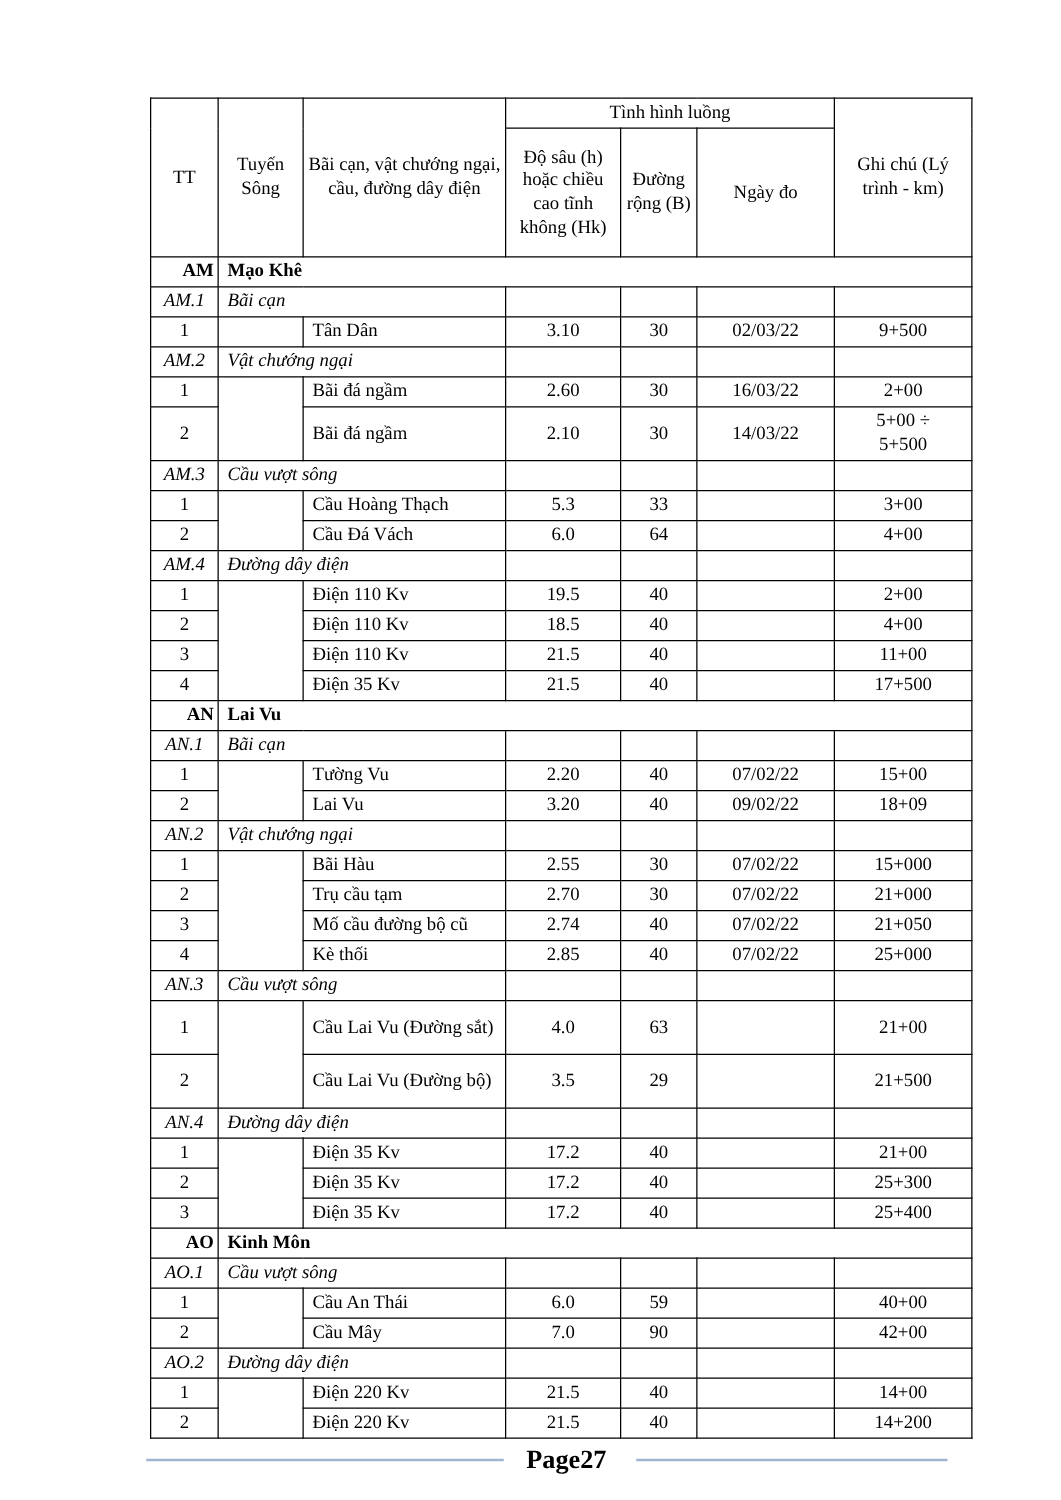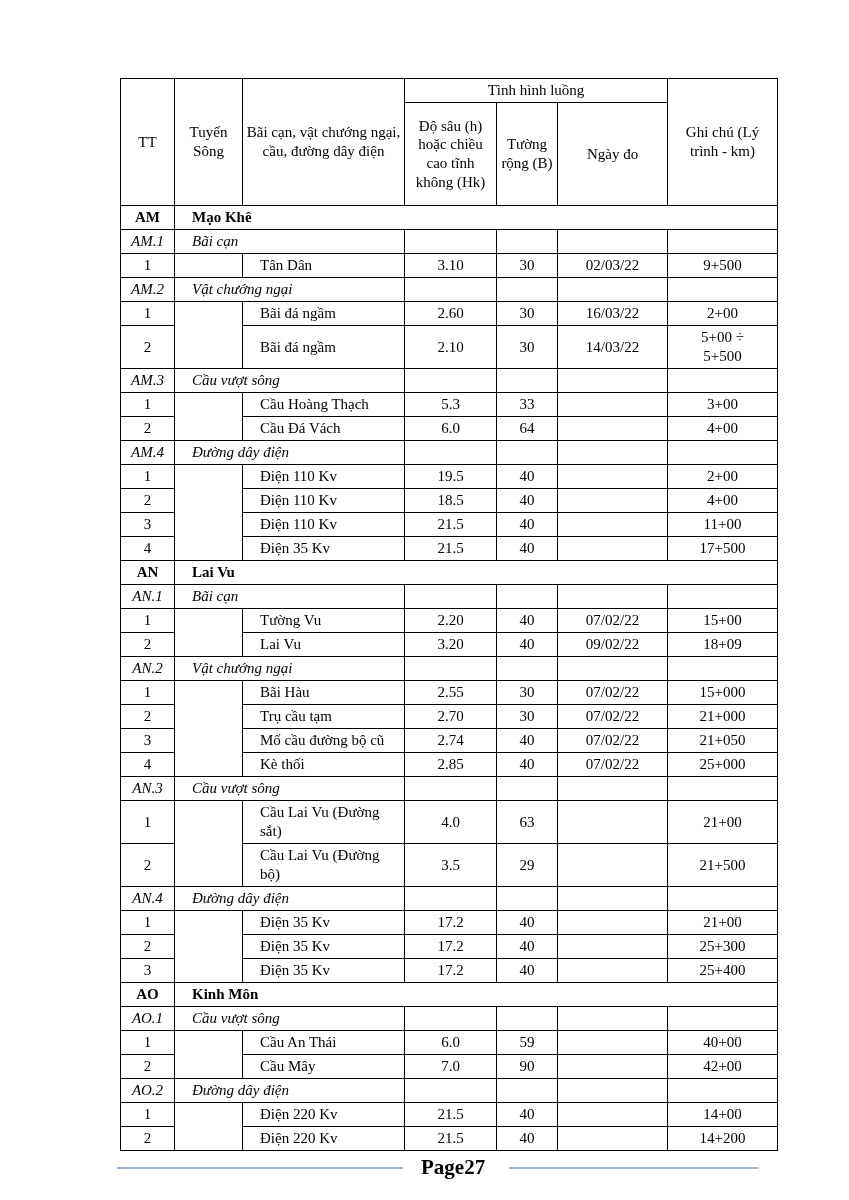--- a/index.html
+++ b/index.html
@@ -35,23 +35,23 @@
   }
   thead th {
     font-weight: normal;
     text-align: center;
     padding: 2px 3px;
   }
   tr.hdr-top th { height: 19px; }
   tr.hdr-sub th { height: 98px; }
   tbody td { height: 21px; }
   td.c { text-align: center; }
-  td.b { font-weight: bold; }
+  td.b { font-weight: bold; text-align: right; }
   td.bi { font-weight: normal; font-style: italic; }
-  td.padl { padding-left: 17px; text-align: left; }
+  td.padl { padding-left: 7px; text-align: left; }
   td.note { white-space: pre-line; }
   tr.two-line td { height: 40px; }
   .footer {
     position: absolute;
     left: 117px;
     top: 1155px;
     width: 641px;
     display: flex;
     align-items: center;
   }
@@ -84,21 +84,21 @@
     <thead>
       <tr class="hdr-top">
         <th rowspan="2">TT</th>
         <th rowspan="2">Tuyến Sông</th>
         <th rowspan="2">Bãi cạn, vật chướng ngại, cầu, đường dây điện</th>
         <th colspan="3">Tình hình luồng</th>
         <th rowspan="2">Ghi chú (Lý trình - km)</th>
       </tr>
       <tr class="hdr-sub">
         <th>Độ sâu (h) hoặc chiều cao tĩnh không (Hk)</th>
-        <th>Tường rộng (B)</th>
+        <th>Đường rộng (B)</th>
         <th>Ngày đo</th>
       </tr>
     </thead>
     <tbody>
         <tr class="section-row">
           <td class="c b">AM</td>
           <td class="b padl" colspan="6">Mạo Khê</td>
         </tr>
         <tr class="subsection-row">
           <td class="c bi">AM.1</td>

